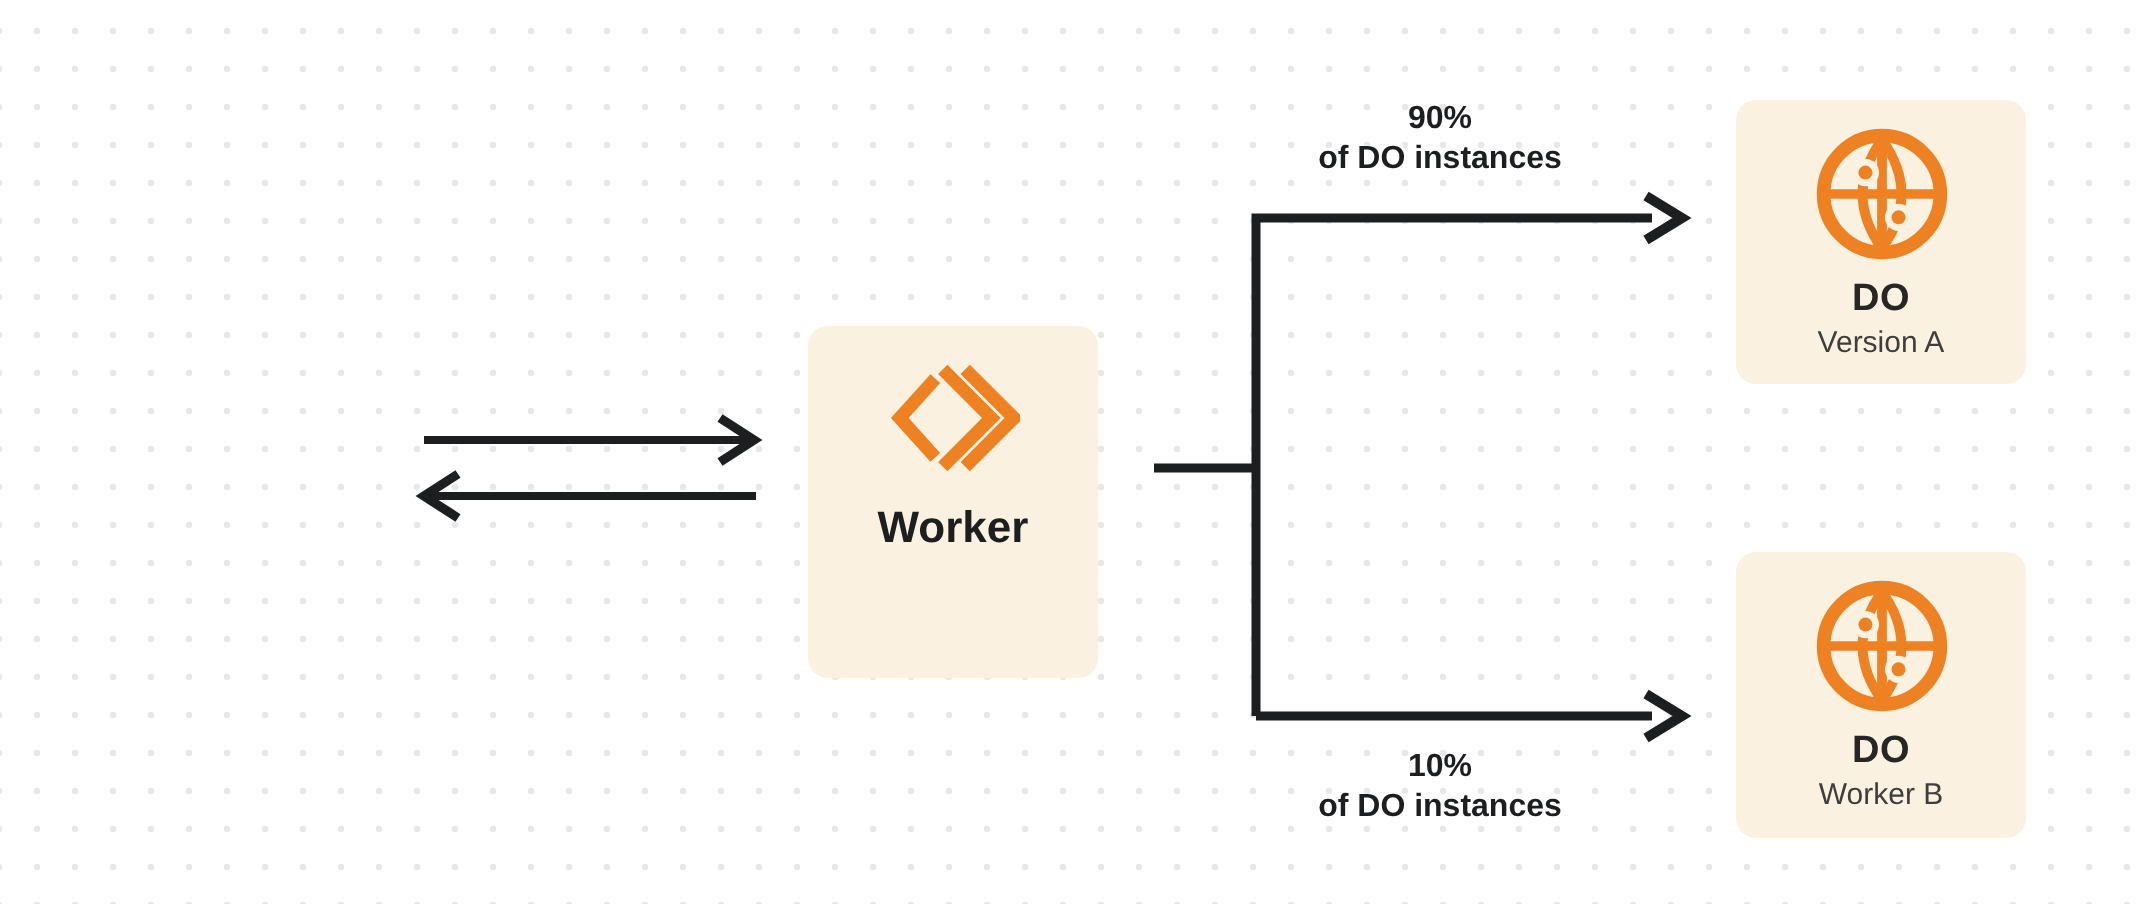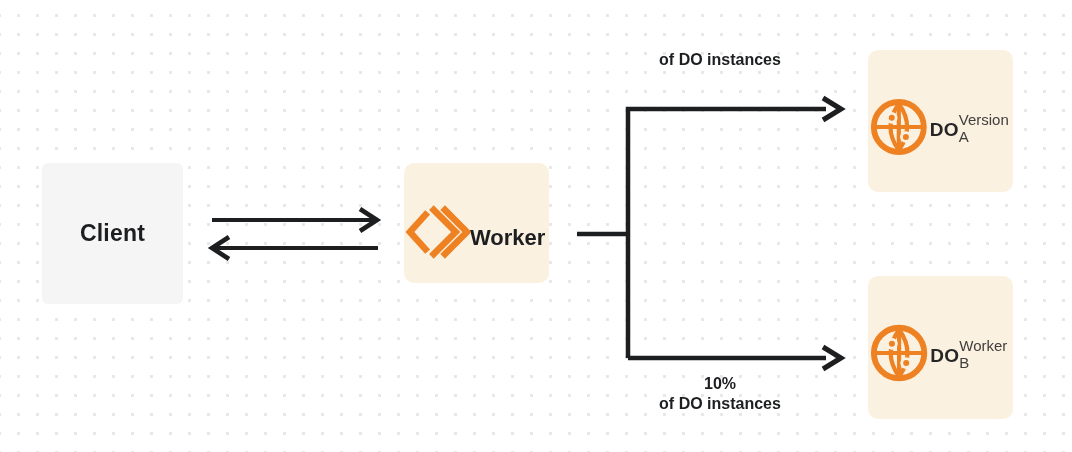--- a/index.html
+++ b/index.html
@@ -16,33 +16,33 @@
     width:1072px;height:452px;
     overflow:hidden;
     font-family:"Liberation Sans", sans-serif;
     background-color:#ffffff;
     background-image:radial-gradient(circle, var(--dot) 1.6px, transparent 1.8px);
     background-size:19px 19px;
     background-position:9px 6px;
   }
   .node{
     position:absolute;
-    display:flex;flex-direction:row;
+    display:flex;flex-direction:column;
     align-items:center;justify-content:center;
     box-sizing:border-box;
   }
   .client-node{
     left:42px;top:163px;width:141px;height:141px;
     background:var(--gray-box);border-radius:6px;
   }
   .client-label{
     font-size:23px;font-weight:700;color:var(--ink);letter-spacing:.2px;
   }
   .worker-node{
-    left:404px;top:163px;width:145px;height:120px;
+    left:404px;top:163px;width:145px;height:176px;
     background:var(--cream);border-radius:10px;
     justify-content:flex-start;padding-top:17px;
   }
   .worker-label{
     margin-top:13px;font-size:22px;font-weight:700;color:var(--ink);
   }
   .do-node{
     left:868px;width:145px;height:142px;
     background:var(--cream);border-radius:10px;
     justify-content:flex-start;padding-top:11px;
@@ -63,23 +63,20 @@
   .branch-label-90{top:50px;}
   .branch-label-10{top:374px;}
   .dot-hole{fill:var(--cream);}
   .dot-core{fill:var(--orange);}
 </style>
 </head>
 <body>
 
 <div class="canvas">
 
-  <div class="node client-node">
-    <span class="client-label">Client</span>
-  </div>
 
   <svg class="arrows-svg" width="180" height="62" viewBox="0 0 180 62">
     <g>
       <path class="ink-stroke" stroke-width="4" d="M6 16 H168"></path>
       <polyline class="ink-stroke" stroke-width="4.6" points="154,5 171,16 154,27"></polyline>
     </g>
     <g>
       <path class="ink-stroke" stroke-width="4" d="M172 44 H9"></path>
       <polyline class="ink-stroke" stroke-width="4.6" points="23,33 6,44 23,55"></polyline>
     </g>
@@ -96,20 +93,21 @@
 
   <svg class="branch-svg" width="290" height="290" viewBox="0 0 290 290">
     <path class="ink-stroke" stroke-width="4.5" d="M7 142 H58"></path>
     <path class="ink-stroke" stroke-width="4.5" stroke-linejoin="miter" d="M58 266 V17 H256"></path>
     <polyline class="ink-stroke" stroke-width="5" points="253,6 271,17 253,28"></polyline>
     <path class="ink-stroke" stroke-width="4.5" d="M58 266 H256"></path>
     <polyline class="ink-stroke" stroke-width="5" points="253,255 271,266 253,277"></polyline>
   </svg>
 
   <div class="branch-label branch-label-90">
+    <div>90%</div>
     <div>of DO instances</div>
   </div>
 
   <div class="branch-label branch-label-10">
     <div>10%</div>
     <div>of DO instances</div>
   </div>
 
   <div class="node do-node do-node-a">
     <svg width="72" height="72" viewBox="0 0 74 74">

